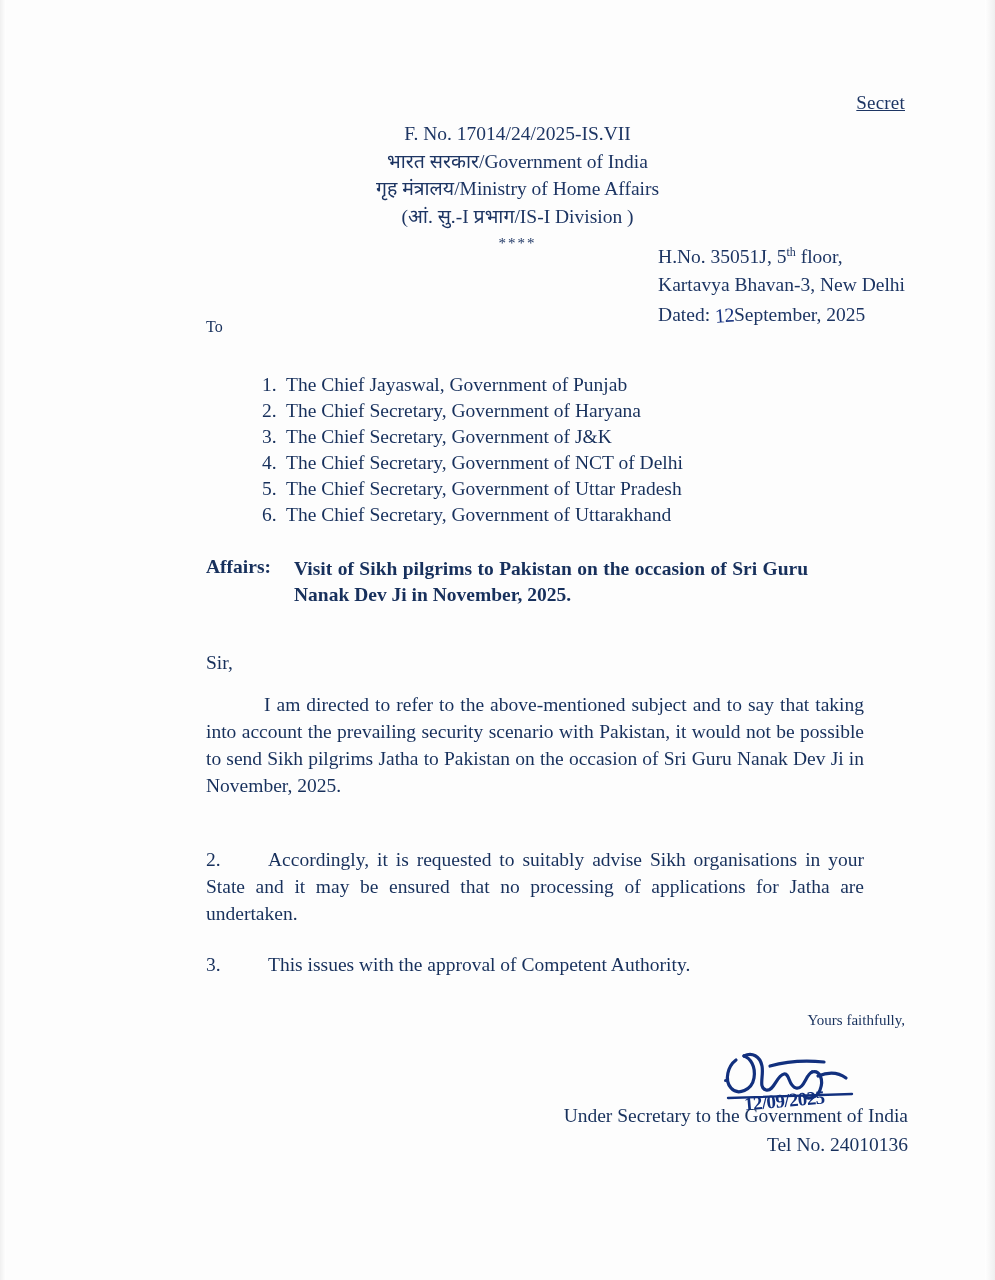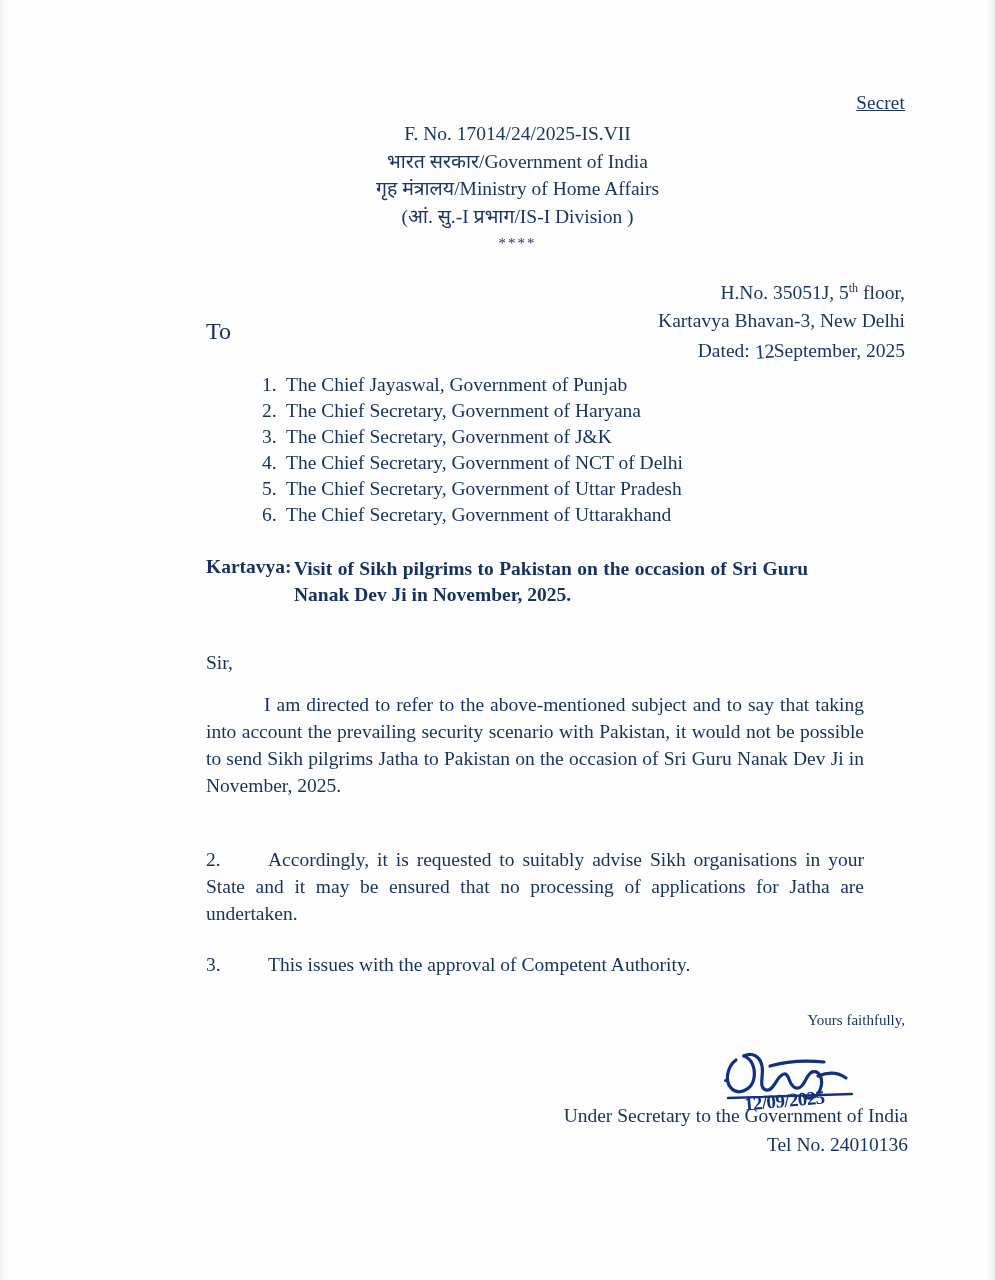--- a/index.html
+++ b/index.html
@@ -64,41 +64,39 @@
   .stars {
     font-size: 15px;
     letter-spacing: 2px;
     margin-top: 2px;
   }
 
   .addr-block {
     position: absolute;
     right: 130px;
     top: 243px;
-    text-align: right;
     line-height: 1.45;
     font-size: 19.5px;
     color: #1d3563;
-    margin-top: 36px;
   }
   .sup { font-size: 12px; vertical-align: super; }
   .date-hand {
     font-family: "Liberation Serif", serif;
     color: #16317f;
     font-size: 20px;
     letter-spacing: -0.5px;
     display: inline-block;
     transform: translateY(1px) rotate(-4deg);
   }
 
   .to-label {
     position: absolute;
     left: 206px;
     top: 318px;
-    font-size: 24px;
+    font-size: 16px;
   }
 
   .recipients {
     position: absolute;
     left: 262px;
     top: 372px;
     font-size: 19.5px;
     line-height: 1.33;
   }
   .recipients .rec-row { white-space: nowrap; }
@@ -220,21 +218,21 @@
     <div class="recipients">
       <div class="rec-row"><span class="num">1.</span><span>The Chief Jayaswal, Government of Punjab</span></div>
       <div class="rec-row"><span class="num">2.</span><span>The Chief Secretary, Government of Haryana</span></div>
       <div class="rec-row"><span class="num">3.</span><span>The Chief Secretary, Government of J&amp;K</span></div>
       <div class="rec-row"><span class="num">4.</span><span>The Chief Secretary, Government of NCT of Delhi</span></div>
       <div class="rec-row"><span class="num">5.</span><span>The Chief Secretary, Government of Uttar Pradesh</span></div>
       <div class="rec-row"><span class="num">6.</span><span>The Chief Secretary, Government of Uttarakhand</span></div>
     </div>
 
     <div class="subject-row">
-      <span class="subject-label">Kartavya:</span>
+      <span class="subject-label">Affairs:</span>
       <div class="subject-text">Visit of Sikh pilgrims to Pakistan on the occasion of Sri Guru Nanak Dev Ji in November, 2025.</div>
     </div>
 
     <div class="salutation">Sir,</div>
 
     <div class="para p1">I am directed to refer to the above-mentioned subject and to say that taking into account the prevailing security scenario with Pakistan, it would not be possible to send Sikh pilgrims Jatha to Pakistan on the occasion of Sri Guru Nanak Dev Ji in November, 2025.</div>
 
     <div class="para p2"><span class="pnum">2.</span><span>Accordingly, it is requested to suitably advise Sikh organisations in your State and it may be ensured that no processing of applications for Jatha are undertaken.</span></div>
 
     <div class="para p3"><span class="pnum">3.</span><span>This issues with the approval of Competent Authority.</span></div>

